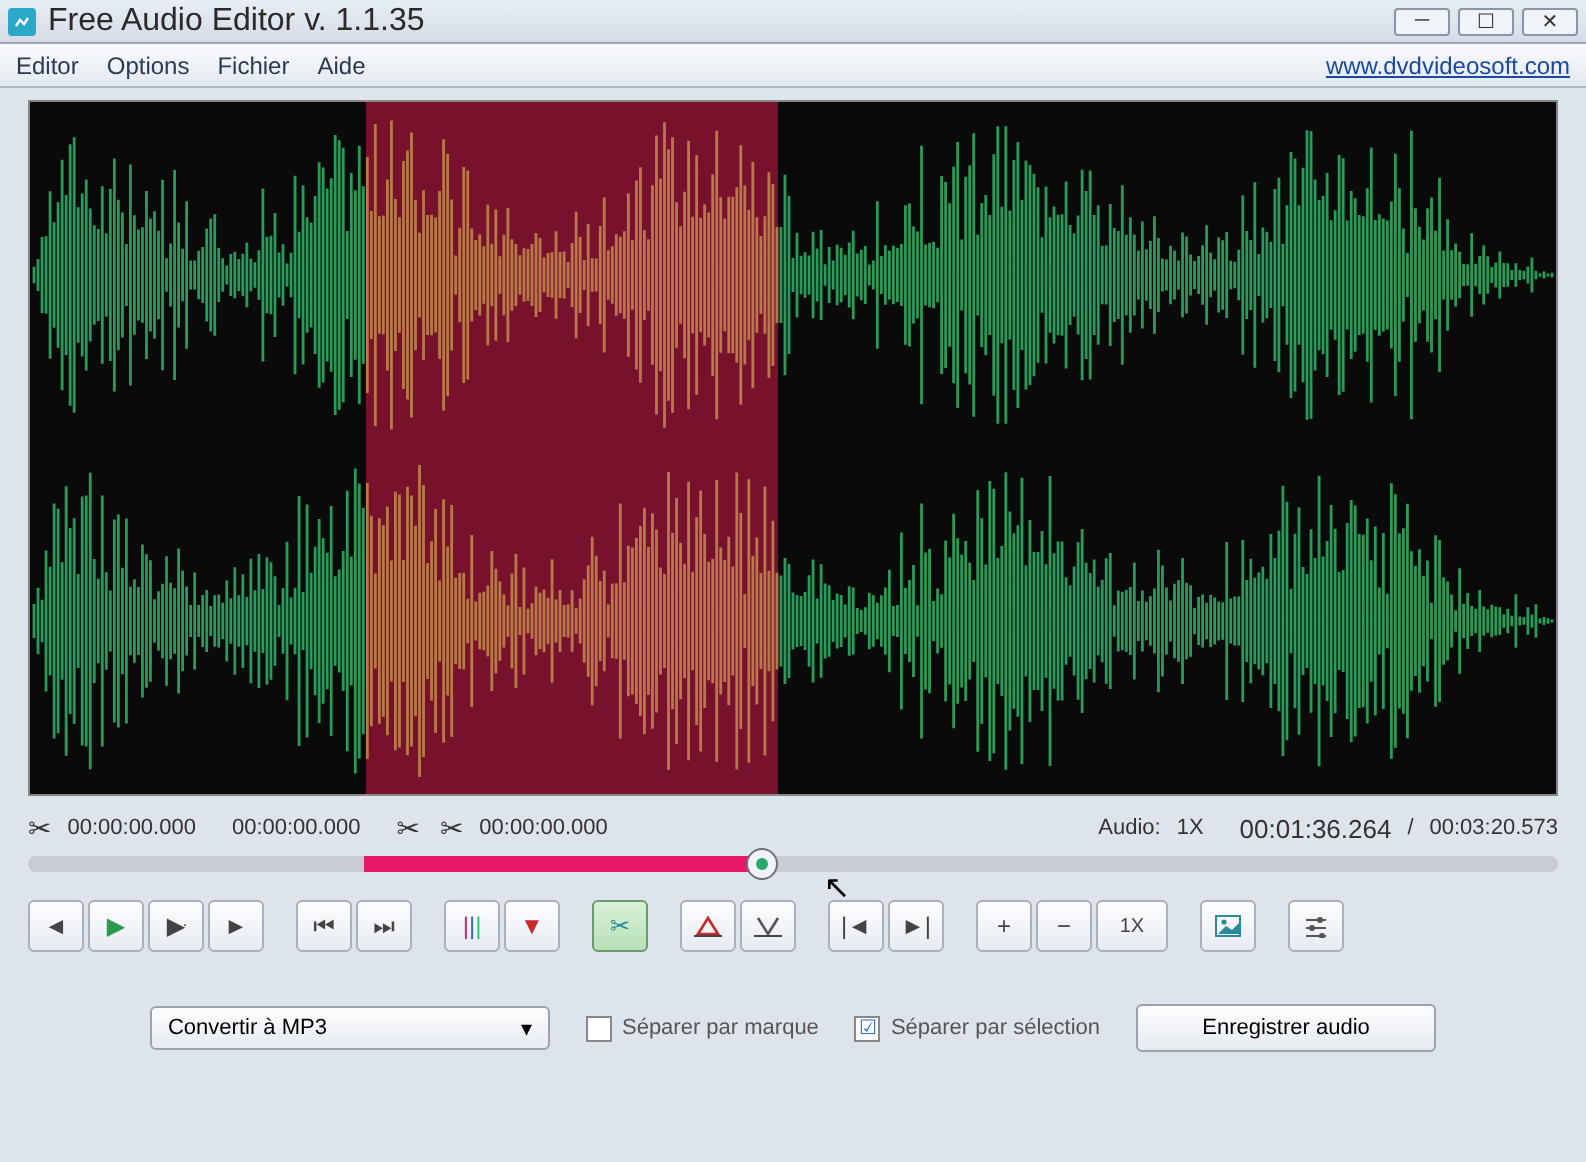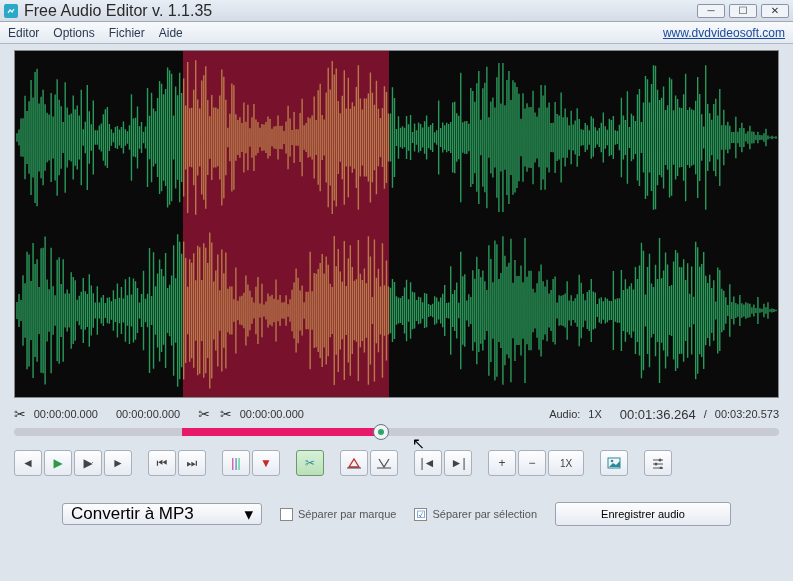--- a/index.html
+++ b/index.html
@@ -29,24 +29,24 @@
 .toolbar { margin: 14px 14px 0 14px; display: flex; gap: 2px; }
 .tgroup { display:flex; gap:2px; margin-right:14px; }
 .tbtn { width: 28px; height: 26px; background: linear-gradient(#fdfdfe,#e6ebf2); border: 1px solid #a8b0bc; border-radius: 3px; display:flex;align-items:center;justify-content:center; font-size:12px; color:#444; }
 .tbtn.wide { width: 36px; font-size:10px; }
 .tbtn.active { background: linear-gradient(#d8f0d8,#b8e0b8); border-color:#6a9a6a; }
 .tbtn.teal { color:#2a8a9a; }
 .tbtn.red { color:#c82a2a; }
 .tbtn.green { color:#2a9a4a; }
 .tbtn.multi { }
 .bottom-row { margin: 26px 14px 0 14px; display:flex; align-items:center; gap:18px; justify-content:center; }
-.dropdown { width: 200px; height: 22px; background: linear-gradient(#fdfdfe,#e6ebf2); border:1px solid #9aa2b0; border-radius:3px; display:flex; align-items:flex-start; padding:0 8px; justify-content:space-between; font-size:17px; }
+.dropdown { width: 200px; height: 22px; background: linear-gradient(#fdfdfe,#e6ebf2); border:1px solid #9aa2b0; border-radius:3px; display:flex; align-items:center; padding:0 8px; justify-content:space-between; font-size:11px; }
 .chk-wrap { display:flex; align-items:flex-start; gap:5px; font-size:11px; color:#555; }
 .chk { width:13px; height:13px; border:1px solid #888; background:#fff; display:flex;align-items:center;justify-content:center; }
-.btn-save { width:176px; height:24px; background: linear-gradient(#fdfdfe,#e6ebf2); border:1px solid #9aa2b0; border-radius:3px; display:flex;align-items:center;justify-content:center; font-size:11px; }
+.btn-save { width:150px; height:24px; background: linear-gradient(#fdfdfe,#e6ebf2); border:1px solid #9aa2b0; border-radius:3px; display:flex;align-items:center;justify-content:center; font-size:11px; }
 svg { display:block; }
 </style>
 </head>
 <body>
 
 <div class="titlebar">
   <div class="app-icon">
     <svg width="8" height="8" viewBox="0 0 8 8">
         <path d="M1 6 L3 3 L5 5 L7 2" stroke="#fff" stroke-width="1.2" fill="none"></path>
       </svg>

